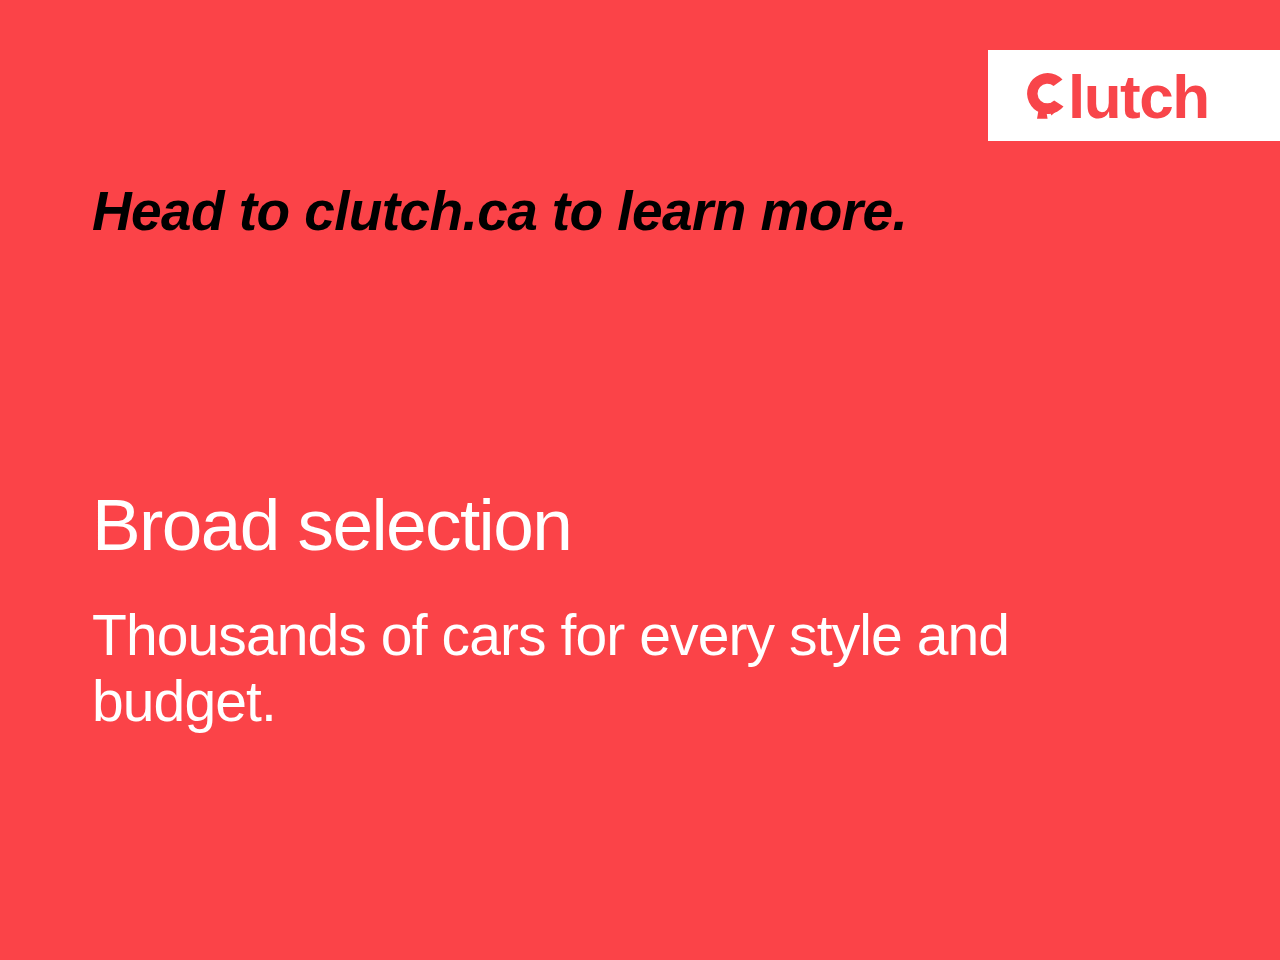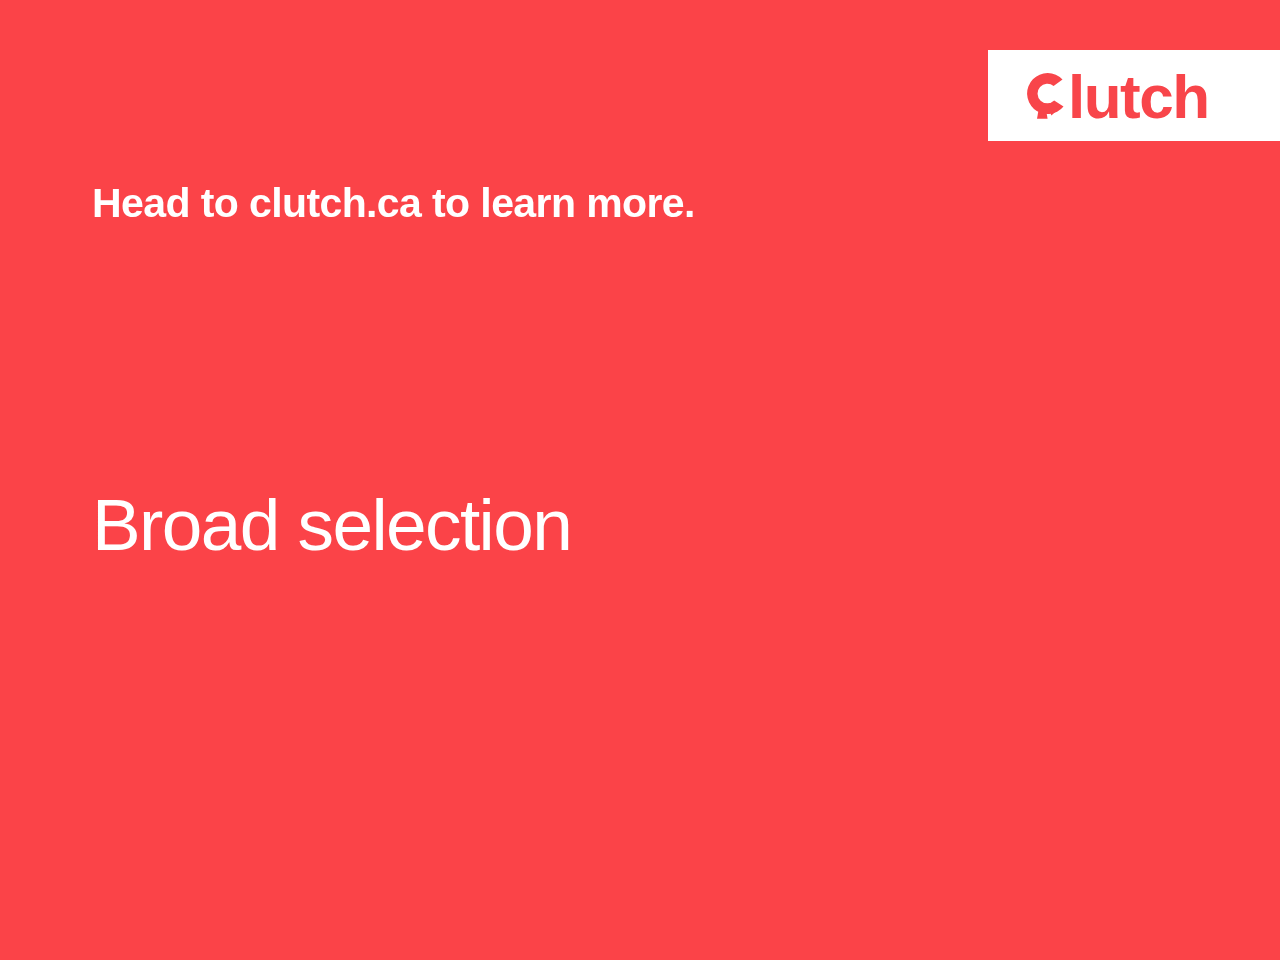--- a/index.html
+++ b/index.html
@@ -62,26 +62,27 @@
     display: block;
     position: relative;
     top: 2px;
   }
 
   
   #eyebrow {
     position: absolute;
     left: 92px;
     top: 181px;
-    font-size: 41px;
+    font-size: 55px;
     line-height: 1.12;
     font-weight: bold;
-    color: #ffffff;
+    color: #000000;
     letter-spacing: -0.6px;
     white-space: nowrap;
+    font-style: italic;
   }
 
   #headline {
     position: absolute;
     left: 92px;
     top: 437px;
     font-size: 73px;
     line-height: 1.06;
     font-weight: normal;
     color: #FFFFFF;
@@ -118,14 +119,15 @@
       </svg>
 
       <span class="logo-word">lutch</span>
     </div>
   </div>
 
   <div id="eyebrow">Head to clutch.ca to learn more.</div>
 
   <h1 id="headline">Broad selection</h1>
 
+  <p id="subhead">Thousands of cars for every style and budget.</p>
 
 </div>
 
 </body></html>

